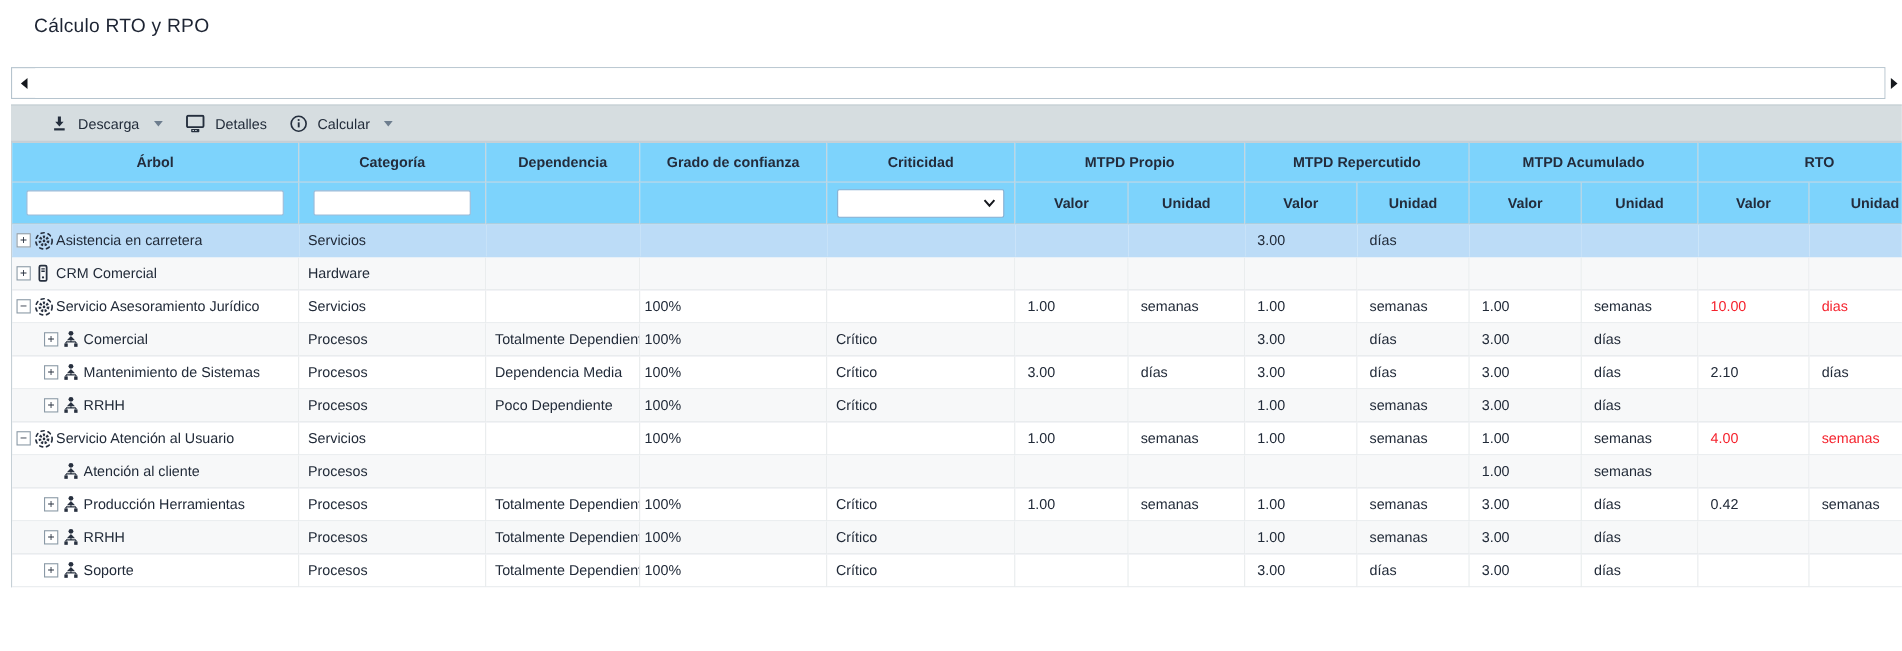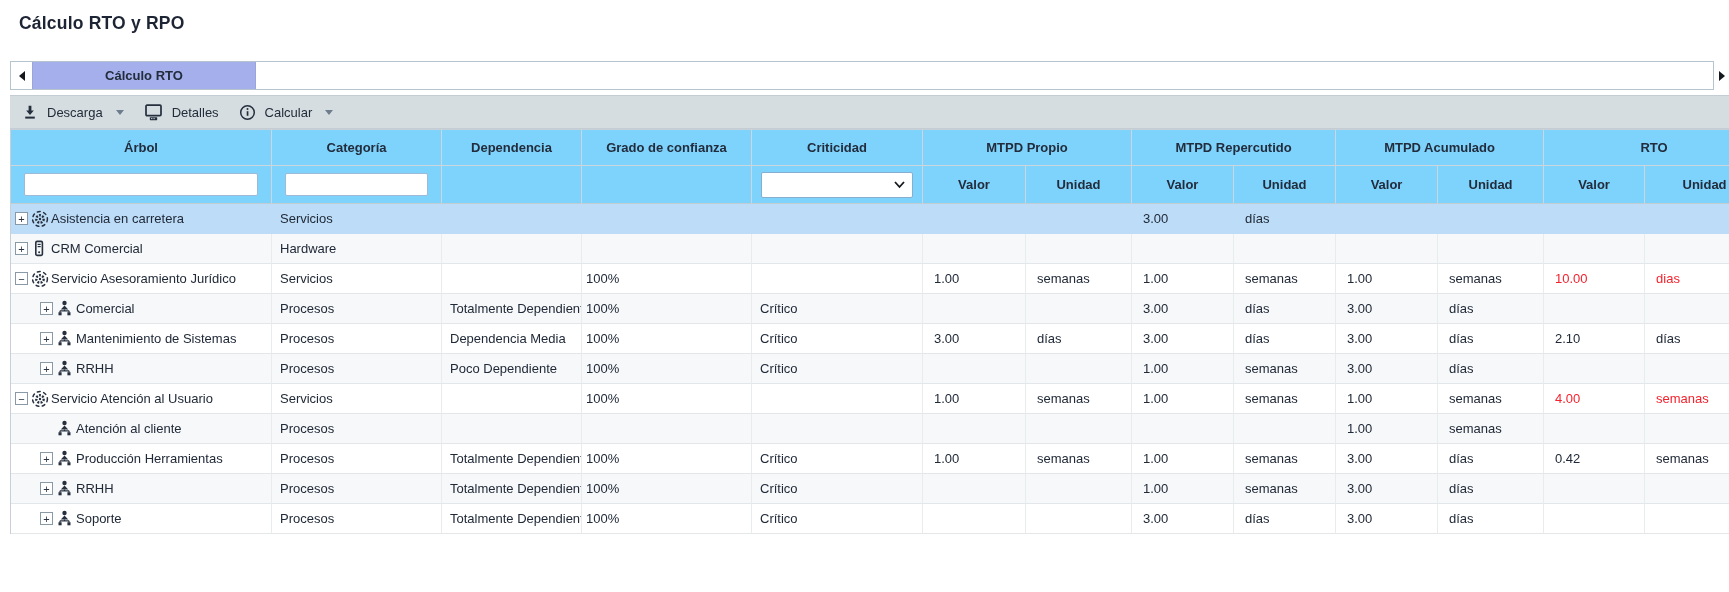--- a/index.html
+++ b/index.html
@@ -1,38 +1,38 @@
 <!DOCTYPE html>
 <html><head>
 <meta charset="utf-8">
 <style>
   * { box-sizing: border-box; margin: 0; padding: 0; }
   html,body { width:1729px; height:592px; overflow:hidden; background:#fff;
     font-family:"Liberation Sans", sans-serif; color:#212a38; }
 
   
-  .page-title { margin:13px 0 0 19px; font-size:17.5px; font-weight:700;
+  .page-title { margin:13px 0 0 31px; font-size:17.5px; font-weight:400;
     color:#1d2433; letter-spacing:.2px; }
 
   
   .tabstrip-wrap { display:flex; align-items:stretch; margin:27px 0 0 10px; height:29px; }
   .tabstrip { display:flex; width:1704px; border:1px solid #b6c4ce; background:#fff; }
   .tab-scroll-zone { width:21px; display:flex; align-items:center; justify-content:center; cursor:pointer; }
   .tri-left { width:0;height:0;border-top:5px solid transparent;border-bottom:5px solid transparent;border-right:6px solid #15181d; }
   .tri-right { width:0;height:0;border-top:5px solid transparent;border-bottom:5px solid transparent;border-left:6px solid #15181d; }
   .tab { width:224px; display:flex; align-items:center; justify-content:center;
     font-size:13px; color:#222c3a; border-left:1px solid #b6c4ce; border-right:1px solid #b6c4ce; cursor:pointer; }
   .tab.active { background:#a4afec; font-weight:700; border-color:#9aa6d8; }
   .tab-filler { flex:1; background:#fff; }
   .tab-scroll-right { width:15px; display:flex; align-items:center; justify-content:center; cursor:pointer; }
 
   
   .toolbar { margin:5px 0 0 10px; width:1719px; height:34px; background:#d6dde0;
     border-top:1px solid #c3cdd3; border-bottom:1px solid #c3cdd3;
-    display:flex; align-items:center; padding-left:12px;text-align:center; }
+    display:flex; align-items:center; padding-left:36px;text-align:center; }
   .tool-btn { display:flex; align-items:center; gap:9px; margin-right:20px; cursor:pointer; }
   .tool-btn .lbl { font-size:13px; color:#222c3a; }
   .caret { width:0;height:0;border-left:4.5px solid transparent;border-right:4.5px solid transparent;
     border-top:5px solid #6d7d8e; margin-left:4px; }
   .ticon { display:inline-flex; }
 
   
   .grid-wrap { margin-left:10px; width:1719px; overflow:hidden; border-left:1px solid #c6d0d6; }
   table { border-collapse:separate; border-spacing:0; table-layout:fixed; width:1754px; }
   th, td { white-space:nowrap; overflow:hidden; }
@@ -69,23 +69,20 @@
 </head>
 <body>
 
 <h1 class="page-title">Cálculo RTO y RPO</h1>
 
 <div class="tabstrip-wrap">
   <div class="tabstrip">
     <div class="tab-scroll-zone">
       <span class="tri-left"></span>
     </div>
-    <div class="tab active">
-        <span>Cálculo RTO</span>
-      </div>
     <div class="tab-filler"></div>
   </div>
   <div class="tab-scroll-right">
     <span class="tri-right"></span>
   </div>
 </div>
 
 <div class="toolbar">
   <div class="tool-btn">
     <span class="ticon">

